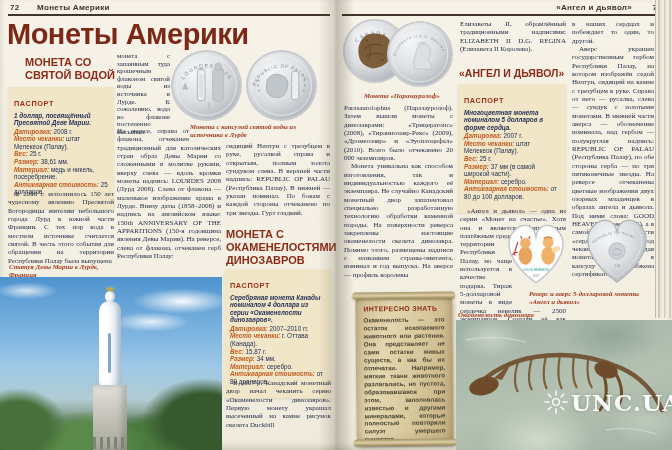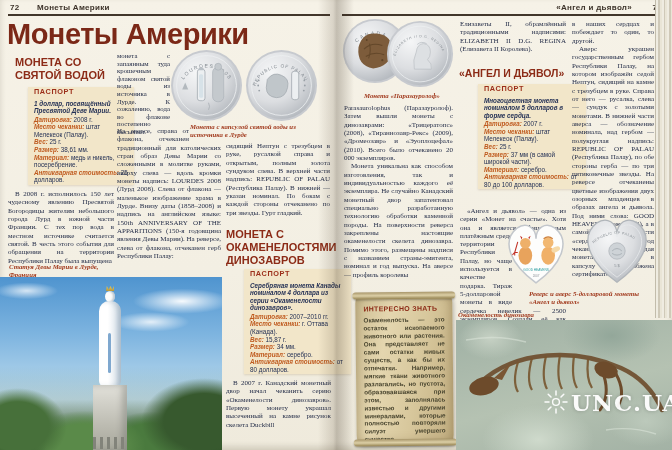--- a/index.html
+++ b/index.html
@@ -11,23 +11,23 @@
   #pageL{left:0;} #pageR{left:336px;}
   .abs{position:absolute;}
   .runhead{font:bold 8px/1 "Liberation Sans",sans-serif;color:#3d332a;letter-spacing:.3px;}
   .rule{height:2px;background:#42362b;}
   .bigtitle{font:bold 29px/1 "Liberation Sans",sans-serif;color:#7b2817;letter-spacing:-.5px;}
   .h1{font:bold 11px/1.18 "Liberation Sans",sans-serif;color:#8c2b17;}
   .h2{font:bold 10.5px/1.18 "Liberation Sans",sans-serif;color:#8c2b17;}
   .body{font-size:7px;line-height:1.19;text-align:justify;color:#252e49;}
   .ind{text-indent:7px;}
   .cap{font:italic bold 6.8px/1.25 "Liberation Serif",serif;color:#a23c20;}
-  .pass{background:#f2e6c9;padding:1px 6px;box-sizing:border-box;
+  .pass{background:#f2e6c9;padding:13px 6px;box-sizing:border-box;
     font:6.3px/1.2 "Liberation Sans",sans-serif;color:#233055;
-    box-shadow:0 1px 2px rgba(120,90,40,.18);margin-left:20px;}
+    box-shadow:0 1px 2px rgba(120,90,40,.18);}
   .pass .pt{font-weight:bold;font-size:7.3px;color:#9c2f1a;letter-spacing:.6px;margin-bottom:3px;}
   .pass .intro{font-weight:bold;font-style:italic;margin-bottom:1px;}
   .pass .lbl{color:#bf5a1e;font-style:italic;font-weight:bold;}
   .sp-r{float:right;}
   .know{background:linear-gradient(100deg,#cdbd92,#e4d6af 30%,#d8c89d 60%,#c2ae81);
     border-radius:5px/9px;box-shadow:inset 0 0 12px rgba(90,70,30,.4),1px 2px 4px rgba(0,0,0,.28);
     padding:11px 8px 6px;box-sizing:border-box;transform:rotate(-.6deg);}
   .know:before,.know:after{content:"";position:absolute;left:-3px;right:-3px;height:7px;
     background:linear-gradient(#a8966a,#dccf a6 50%,#93814f);
     background:linear-gradient(#a8966a,#dccfa6 50%,#93814f);border-radius:4px;
@@ -86,21 +86,21 @@
       <path id="arcHeart" d="M 18 44 Q 50 14 82 44"></path>
     </defs>
   </svg>
 
   <div class="page" id="pageL">
     <div class="abs runhead" style="left:10px;top:4px">72</div>
     <div class="abs runhead" style="left:37px;top:4px">Монеты Америки</div>
     <div class="abs rule" style="left:8px;top:14px;width:322px"></div>
     <div class="abs bigtitle" style="left:7px;top:20px">Монеты Америки</div>
 
-    <div class="abs h1" style="left:15px;top:56px;width:106px">МОНЕТА СО СВЯТОЙ ВОДОЙ</div>
+    <div class="abs h1" style="left:25px;top:56px;width:106px">МОНЕТА СО СВЯТОЙ ВОДОЙ</div>
 
     <div class="abs pass" style="left:8px;top:87px;width:106px">
       <div class="pt">ПАСПОРТ</div>
       <div class="intro">1 доллар, посвящённый Пресвятой Деве Марии.</div>
       <div><span class="lbl">Датировка:</span> <span>2008 г.</span></div>
       <div><span class="lbl">Место чеканки:</span> <span>штат Мелекеок (Палау).</span></div>
       <div><span class="lbl">Вес:</span> <span>25 г.</span></div>
       <div><span class="lbl">Размер:</span> <span>38,61 мм.</span></div>
       <div><span class="lbl">Материал:</span> <span>медь и никель, посеребрение.</span></div>
       <div><span class="lbl">Антикварная стоимость:</span> <span>25 долларов.</span></div>

